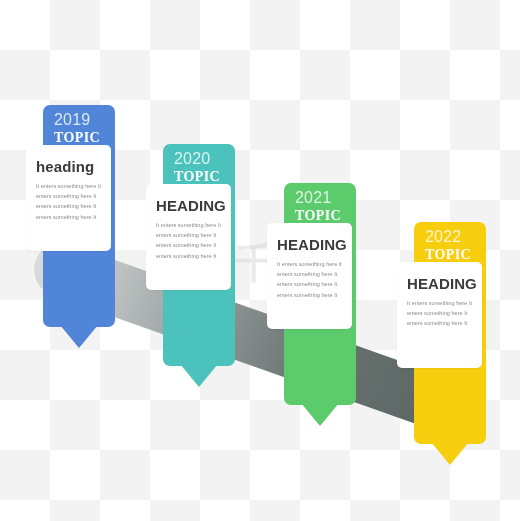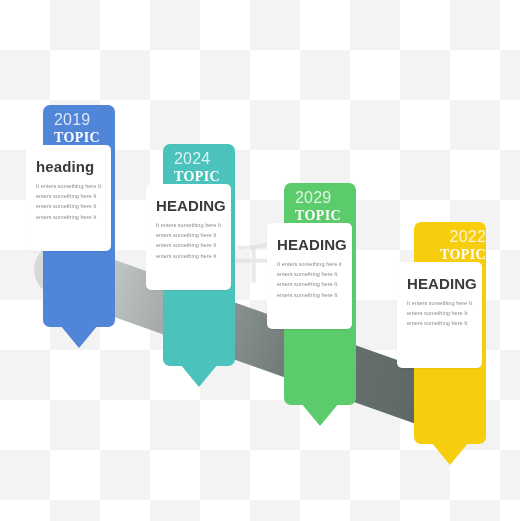--- a/index.html
+++ b/index.html
@@ -186,58 +186,58 @@
         <div>enters something here It</div>
       </div>
     </div>
   </div>
 
   <div class="card" style="left:163px; top:144px;">
     <div class="card-color" style="width:72px; height:115px; background:#4bc3bc;"></div>
     <div class="card-pointer" style="left:17px; top:220px; border-top:23px solid #4bc3bc;"></div>
     <div class="card-color" style="left:0px; top:96px; width:72px; height:126px; background:#4bc3bc; border-radius:0 0 7px 7px;"></div>
     <div class="card-head" style="width:72px; height:44px;">
-      <div class="card-year">2024</div>
+      <div class="card-year">2020</div>
       <div class="card-topic">TOPIC</div>
     </div>
     <div class="card-panel" style="left:-17px; top:40px; width:85px; height:106px;">
       <div class="panel-heading">HEADING</div>
       <div class="panel-body">
         <div>It enters something here  It</div>
         <div>enters something here It</div>
         <div>enters something here  It</div>
         <div>enters something here It</div>
       </div>
     </div>
   </div>
 
   <div class="card" style="left:284px; top:183px;">
     <div class="card-color" style="width:72px; height:115px; background:#5bcb6c;"></div>
     <div class="card-pointer" style="left:17px; top:220px; border-top:23px solid #5bcb6c;"></div>
     <div class="card-color" style="left:0px; top:96px; width:72px; height:126px; background:#5bcb6c; border-radius:0 0 7px 7px;"></div>
     <div class="card-head" style="width:72px; height:44px;">
-      <div class="card-year">2029</div>
+      <div class="card-year">2021</div>
       <div class="card-topic">TOPIC</div>
     </div>
     <div class="card-panel" style="left:-17px; top:40px; width:85px; height:106px;">
       <div class="panel-heading">HEADING</div>
       <div class="panel-body">
         <div>It enters something here  it</div>
         <div>enters something here It</div>
         <div>enters something here  It</div>
         <div>enters something here It</div>
       </div>
     </div>
   </div>
 
   <div class="card" style="left:414px; top:222px;">
     <div class="card-color" style="width:72px; height:115px; background:#f6ce0d;"></div>
     <div class="card-pointer" style="left:17px; top:220px; border-top:23px solid #f6ce0d;"></div>
     <div class="card-color" style="left:0px; top:96px; width:72px; height:126px; background:#f6ce0d; border-radius:0 0 7px 7px;"></div>
-    <div class="card-head" style="width:72px; height:44px;text-align:right;">
+    <div class="card-head" style="width:72px; height:44px;">
       <div class="card-year">2022</div>
       <div class="card-topic">TOPIC</div>
     </div>
     <div class="card-panel" style="left:-17px; top:40px; width:85px; height:106px;">
       <div class="panel-heading">HEADING</div>
       <div class="panel-body">
         <div>It enters something here  It</div>
         <div>enters something here It</div>
         <div>enters something here  It</div>
       </div>

